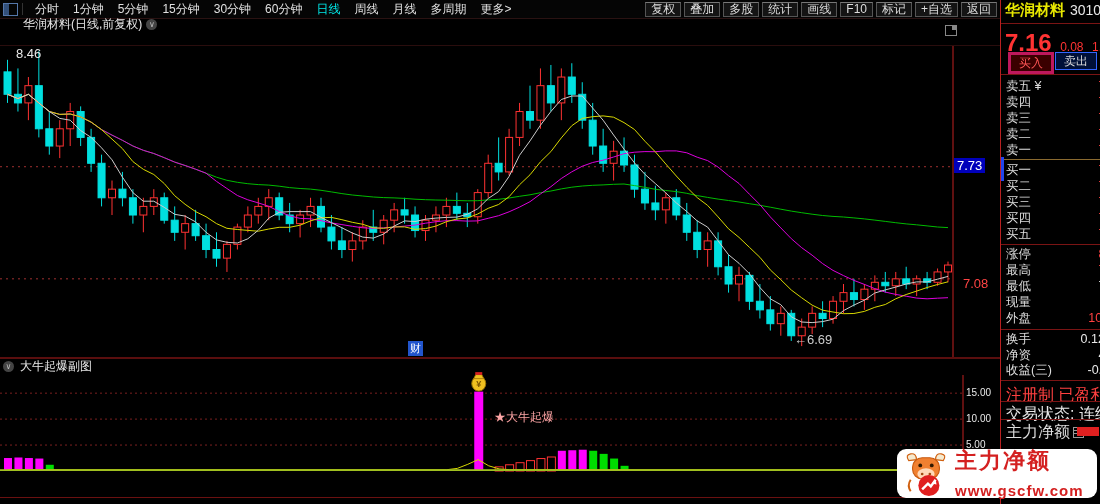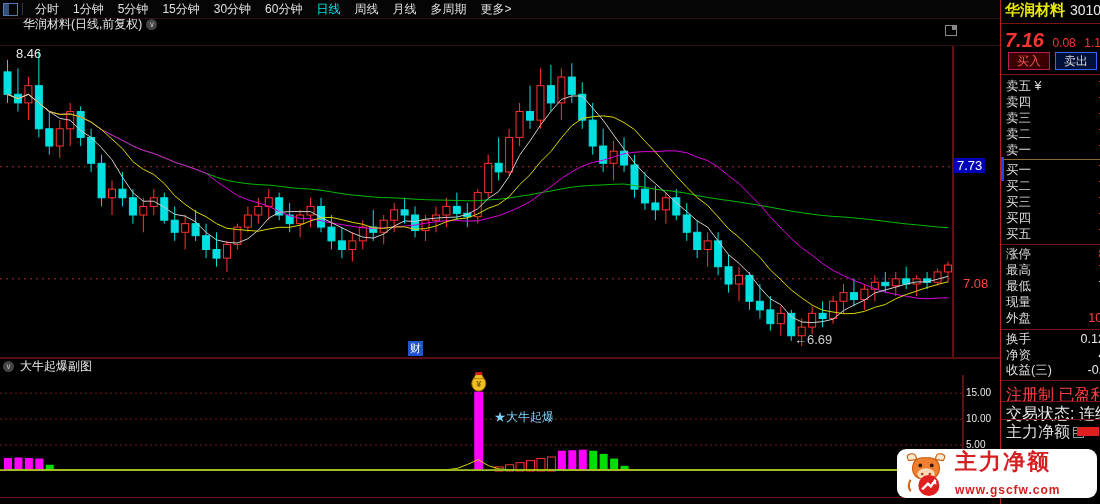--- a/index.html
+++ b/index.html
@@ -28,53 +28,53 @@
   .ind-header{position:absolute;left:0;top:358px;width:1000px;height:16px;display:flex;align-items:center;
               font-size:12px;white-space:nowrap;padding-left:3px;box-sizing:border-box;}
   .chart-ind{position:absolute;left:0;top:375px;width:1000px;height:122px;border-bottom:1px solid #6a1010;}
   .price-label{position:absolute;font-size:13px;white-space:nowrap;}
   .blue-box{background:#0000bb;color:#fff;padding:0 3px;text-align:right;}
   .cai-icon{position:absolute;left:408px;top:341px;width:15px;height:15px;background:#2255cc;color:#fff;
             font-size:11px;line-height:15px;text-align:center;}
   .corner-icon{position:absolute;left:945px;top:25px;width:10px;height:9px;border:1px solid #888;}
   .corner-icon:before{content:"";position:absolute;right:0;top:0;width:4px;height:4px;background:#888;}
   .axis-tick{position:absolute;color:#e8e8e8;font-size:10px;}
-  .star-label{position:absolute;left:494px;top:409px;color:#7dd3fc;font-size:12px;white-space:nowrap;}
+  .star-label{position:absolute;left:494px;top:409px;color:#fca5a5;font-size:12px;white-space:nowrap;}
   
   .rpanel{position:absolute;left:1000px;top:0;width:100px;height:504px;background:#000;
           border-left:1px solid #b82020;overflow:hidden;}
   .rp-name{position:absolute;left:4px;top:1px;font-size:15px;font-weight:bold;color:#e8e800;white-space:nowrap;}
   .rp-code{color:#e8e8e8;font-weight:normal;font-size:14px;margin-left:5px;}
   .rp-sep{position:absolute;left:0;width:100px;height:1px;background:#7a1414;}
   .rp-sep.brown{background:#8a6a30;}
   .rp-price{position:absolute;left:4px;top:29px;color:#ff3333;white-space:nowrap;}
-  .rp-price .big{font-size:20px;font-weight:bold;font-style:italic;}
+  .rp-price .big{font-size:24px;font-weight:bold;}
   .rp-price .sm{font-size:12px;margin-left:4px;text-align:center;}
   .rp-btn{position:absolute;top:52px;width:40px;height:16px;font-size:12px;line-height:16px;text-align:center;}
-  .buy-btn{left:7px;background:#3a0000;border:1px solid #be185d;color:#ff5555;}
+  .buy-btn{left:7px;background:#3a0000;border:3px solid #be185d;color:#ff5555;}
   .sell-btn{left:54px;background:#001038;border:1px solid #3366ff;color:#ddd;}
   .qlist{position:absolute;left:0;width:118px;}
   .qrow,.drow{height:16px;line-height:16px;font-size:12.5px;padding:0 3px 0 5px;display:flex;
               justify-content:space-between;white-space:nowrap;}
   .drow{height:16px;}
   .d2row{height:15.7px;line-height:15.7px;}
   .ql{color:#ddd;}
   .val-red{color:#ff4040;}
   .val-white{color:#e8e8e8;}
   .status-row{position:absolute;left:5px;font-size:16px;white-space:nowrap;}
   .blue-notch{position:absolute;left:0;top:157px;width:3px;height:24px;background:#2244ee;}
   .mf-icon{display:inline-block;width:9px;height:9px;border:1px solid #999;vertical-align:middle;margin-left:3px;
            background:linear-gradient(#000 2px,#999 2px,#999 3px,#000 3px,#000 5px,#999 5px,#999 6px,#000 6px);}
   .mf-bar{position:absolute;left:76px;top:427px;width:22px;height:9px;background:#e02020;}
   
   .logo{position:absolute;left:897px;top:449px;width:200px;height:49px;background:#fff;border-radius:9px;
         display:flex;align-items:center;padding-left:6px;box-sizing:border-box;z-index:20;}
   .logo-texts{margin-left:6px;color:#d42020;line-height:1;}
   .logo-l1{font-size:22px;font-weight:bold;letter-spacing:2px;}
-  .logo-l2{font-size:12px;font-weight:bold;margin-top:11px;letter-spacing:1px;}
+  .logo-l2{font-size:15px;font-weight:bold;margin-top:11px;letter-spacing:1px;}
 </style>
 </head>
 <body>
 
 <div id="app">
 
   <div class="topbar">
     <span class="tb-icon"></span>
     <span class="tb-sep"></span>
     <div style="display:flex;">
@@ -85,20 +85,32 @@
         <span class="tb-item">15分钟</span>
         <span class="tb-item">30分钟</span>
         <span class="tb-item">60分钟</span>
         <span class="tb-item active">日线</span>
         <span class="tb-item">周线</span>
         <span class="tb-item">月线</span>
         <span class="tb-item">多周期</span>
         <span class="tb-item">更多&gt;</span>
       </div>
     <span class="tb-spacer"></span>
+    <div style="display:flex;">
+
+    <span class="tb-btn">复权</span>
+        <span class="tb-btn">叠加</span>
+        <span class="tb-btn">多股</span>
+        <span class="tb-btn">统计</span>
+        <span class="tb-btn">画线</span>
+        <span class="tb-btn">F10</span>
+        <span class="tb-btn">标记</span>
+        <span class="tb-btn">+自选</span>
+        <span class="tb-btn">返回</span>
+      </div>
   </div>
 
   <div class="inforow" style="top:18px;height:13px;margin-left:20px;">
     <span class="title-txt">华润材料(日线,前复权)</span>
     <span class="collapse-icon">∨</span>
     <span style="display:flex;">
 
     <span class="ma-field" style="color: rgb(204, 204, 204);"></span>
         <span class="ma-field" style="color: rgb(216, 216, 0);"></span>
         <span class="ma-field" style="color: rgb(221, 68, 221);"></span>

